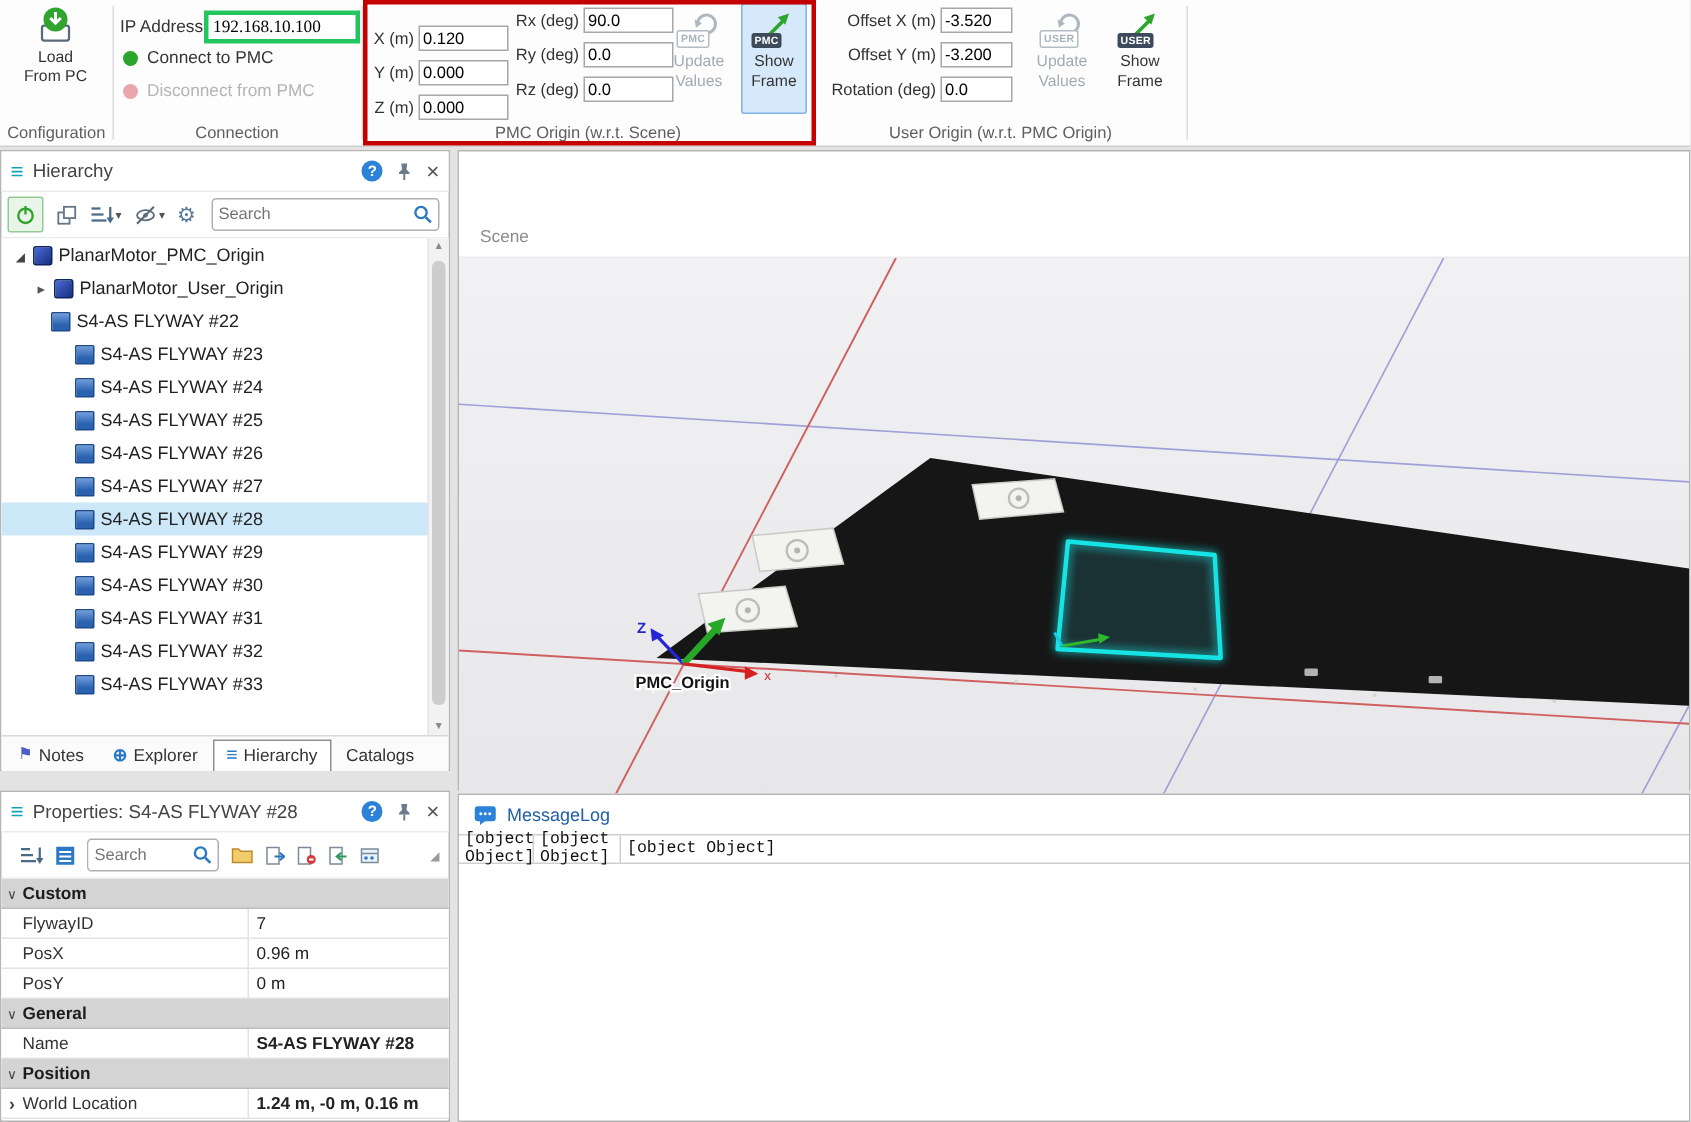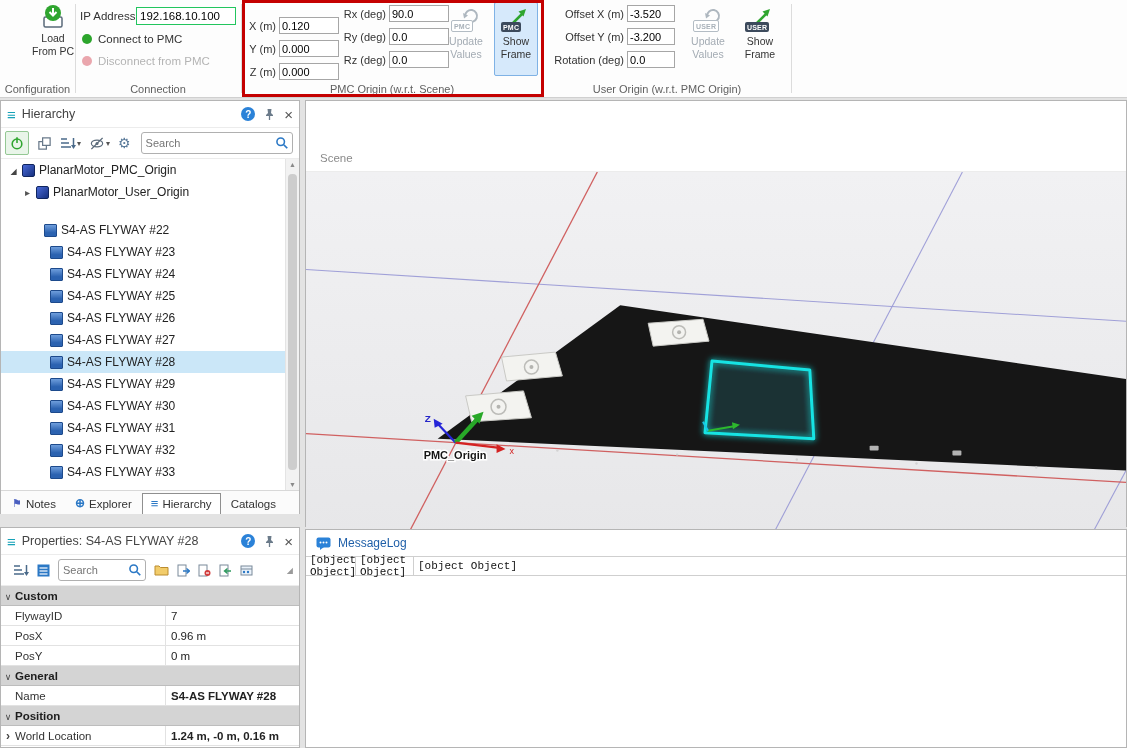--- a/index.html
+++ b/index.html
@@ -8,27 +8,27 @@
     background:#e3e3e3;font-family:"Liberation Sans",sans-serif;color:#333;
     -webkit-font-smoothing:antialiased;
   }
   
   .ribbon{position:absolute;left:0;top:0;width:1127px;height:97px;background:#fdfdfd;border-bottom:1px solid #d0d0d0;}
   .rgroup{position:absolute;top:0;height:97px;}
   .rg-label{position:absolute;bottom:2px;left:0;right:0;text-align:center;font-size:11px;color:#5f5f5f;white-space:nowrap;}
   .rsep{position:absolute;top:4px;bottom:4px;width:1px;background:#dcdcdc;}
   .s1{left:75px}.s2{left:241px}.s3{left:542px}.s4{left:791px}
   .rg-config{left:0;width:75px;}
-  .big-btn{position:absolute;left:24px;top:2px;width:58px;height:76px;display:flex;flex-direction:column;align-items:center;cursor:pointer;}
+  .big-btn{position:absolute;left:8px;top:2px;width:58px;height:76px;display:flex;flex-direction:column;align-items:center;cursor:pointer;}
   .big-btn svg{margin-top:2px;}
   .btn-label{font-size:10.5px;line-height:1.2;color:#333;text-align:center;white-space:pre-line;margin-top:2px;}
   .rg-conn{left:76px;width:164px;}
   .ip-row{position:absolute;left:4px;top:7px;display:flex;align-items:center;}
   .ip-label{font-size:11.5px;color:#333;width:56px;}
-  .ip-input{width:92px;height:16px;border:1px solid #22c55e;font-size:11.5px;font-family:Liberation Sans, sans-serif;padding:0 3px;}
+  .ip-input{width:92px;height:16px;border:3px solid #22c55e;font-size:11.5px;font-family:Liberation Serif, serif;padding:0 3px;}
   .conn-row{position:absolute;left:6px;display:flex;align-items:center;font-size:11.5px;cursor:pointer;justify-content:space-between;}
   .conn-row.connect{top:33px;color:#333;}
   .conn-row.disconnect{top:55px;color:#b4b4b4;}
   .dot{width:10px;height:10px;border-radius:50%;margin-right:6px;display:inline-block;}
   .dot.green{background:#2ca52c;}
   .dot.red{background:#eaa6ad;}
   .rg-pmc{left:244px;width:296px;}
   .rg-user{left:544px;width:246px;}
   .fcol{position:absolute;top:4px;}
   .fcol-xyz{left:2px;margin-top:12px;}
@@ -337,21 +337,21 @@
         <span class="ticon"></span>
         <span class="tlabel">PlanarMotor_PMC_Origin</span>
       </div>
 
       <div class="titem ic-origin exp-collapsed" style="padding-left: 20px;">
         <span class="texp"></span>
         <span class="ticon"></span>
         <span class="tlabel">PlanarMotor_User_Origin</span>
       </div>
 
-      <div class="titem ic-flyway" style="padding-left: 28px; margin-top: 16px;">
+      <div class="titem ic-flyway" style="padding-left: 18px;">
         <span class="texp"></span>
         <span class="ticon"></span>
         <span class="tlabel">S4-AS FLYWAY #22</span>
       </div>
 
       <div class="titem ic-flyway" style="padding-left: 34px;">
         <span class="texp"></span>
         <span class="ticon"></span>
         <span class="tlabel">S4-AS FLYWAY #23</span>
       </div>

